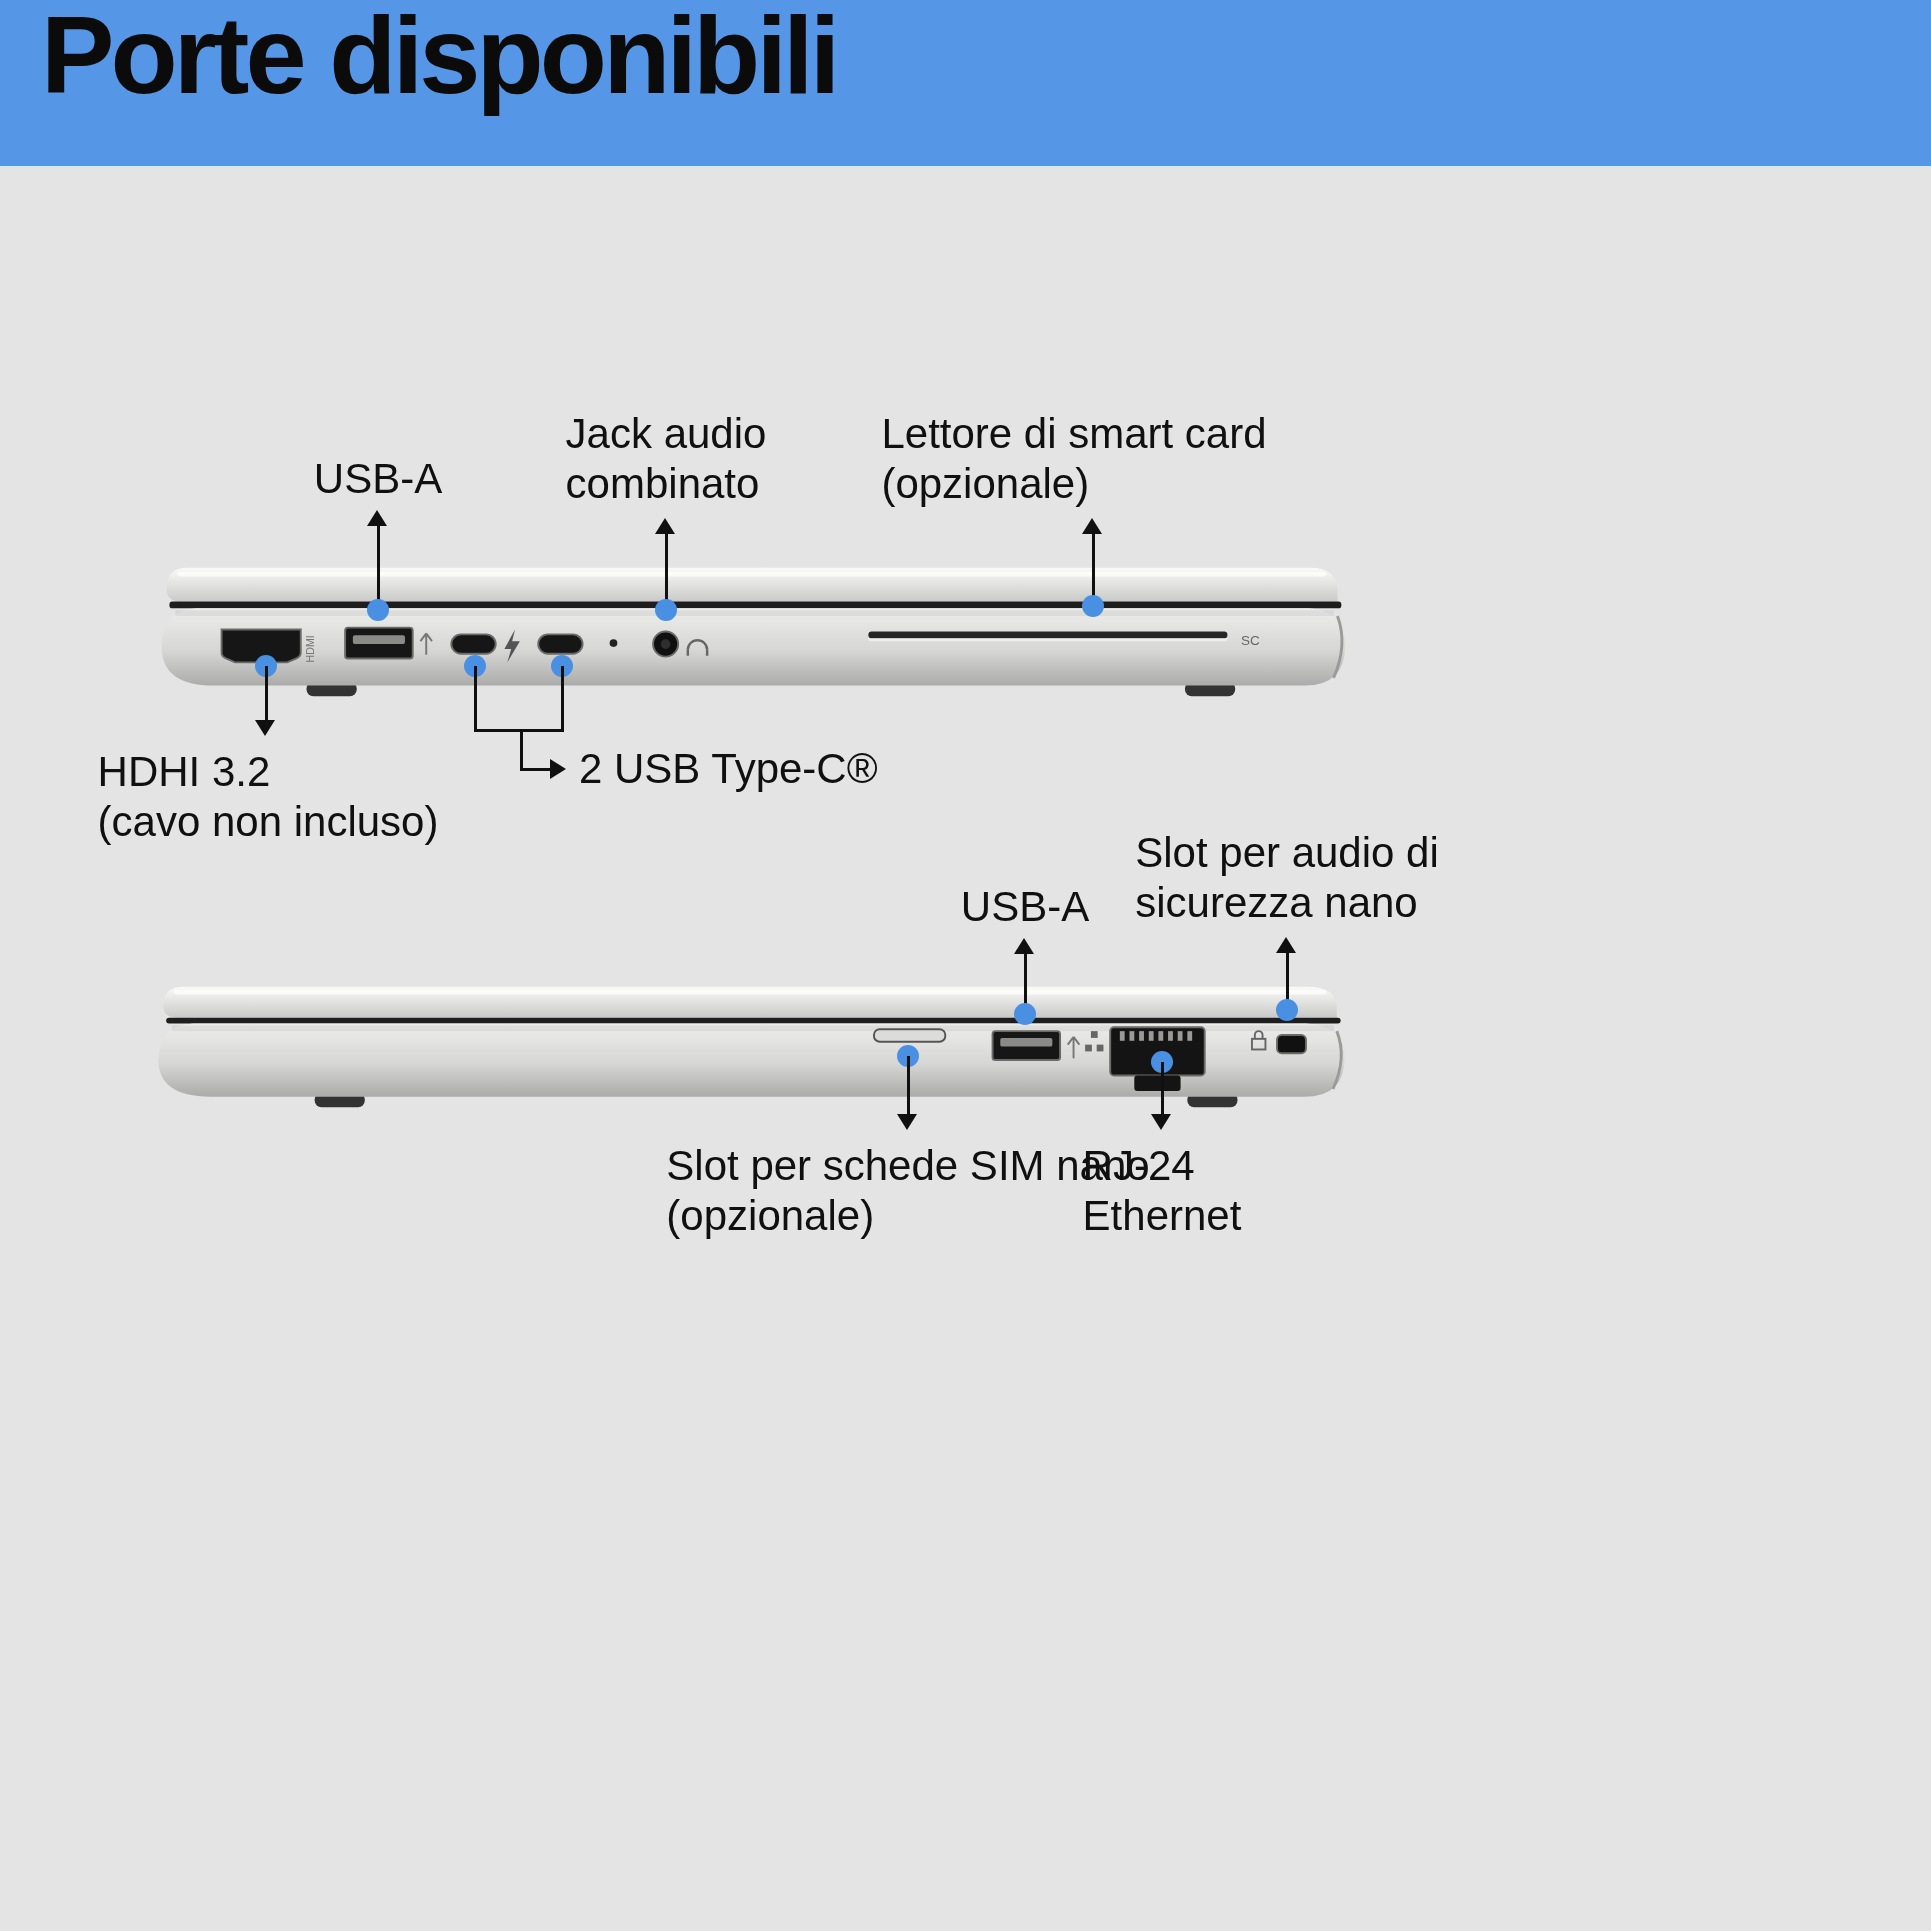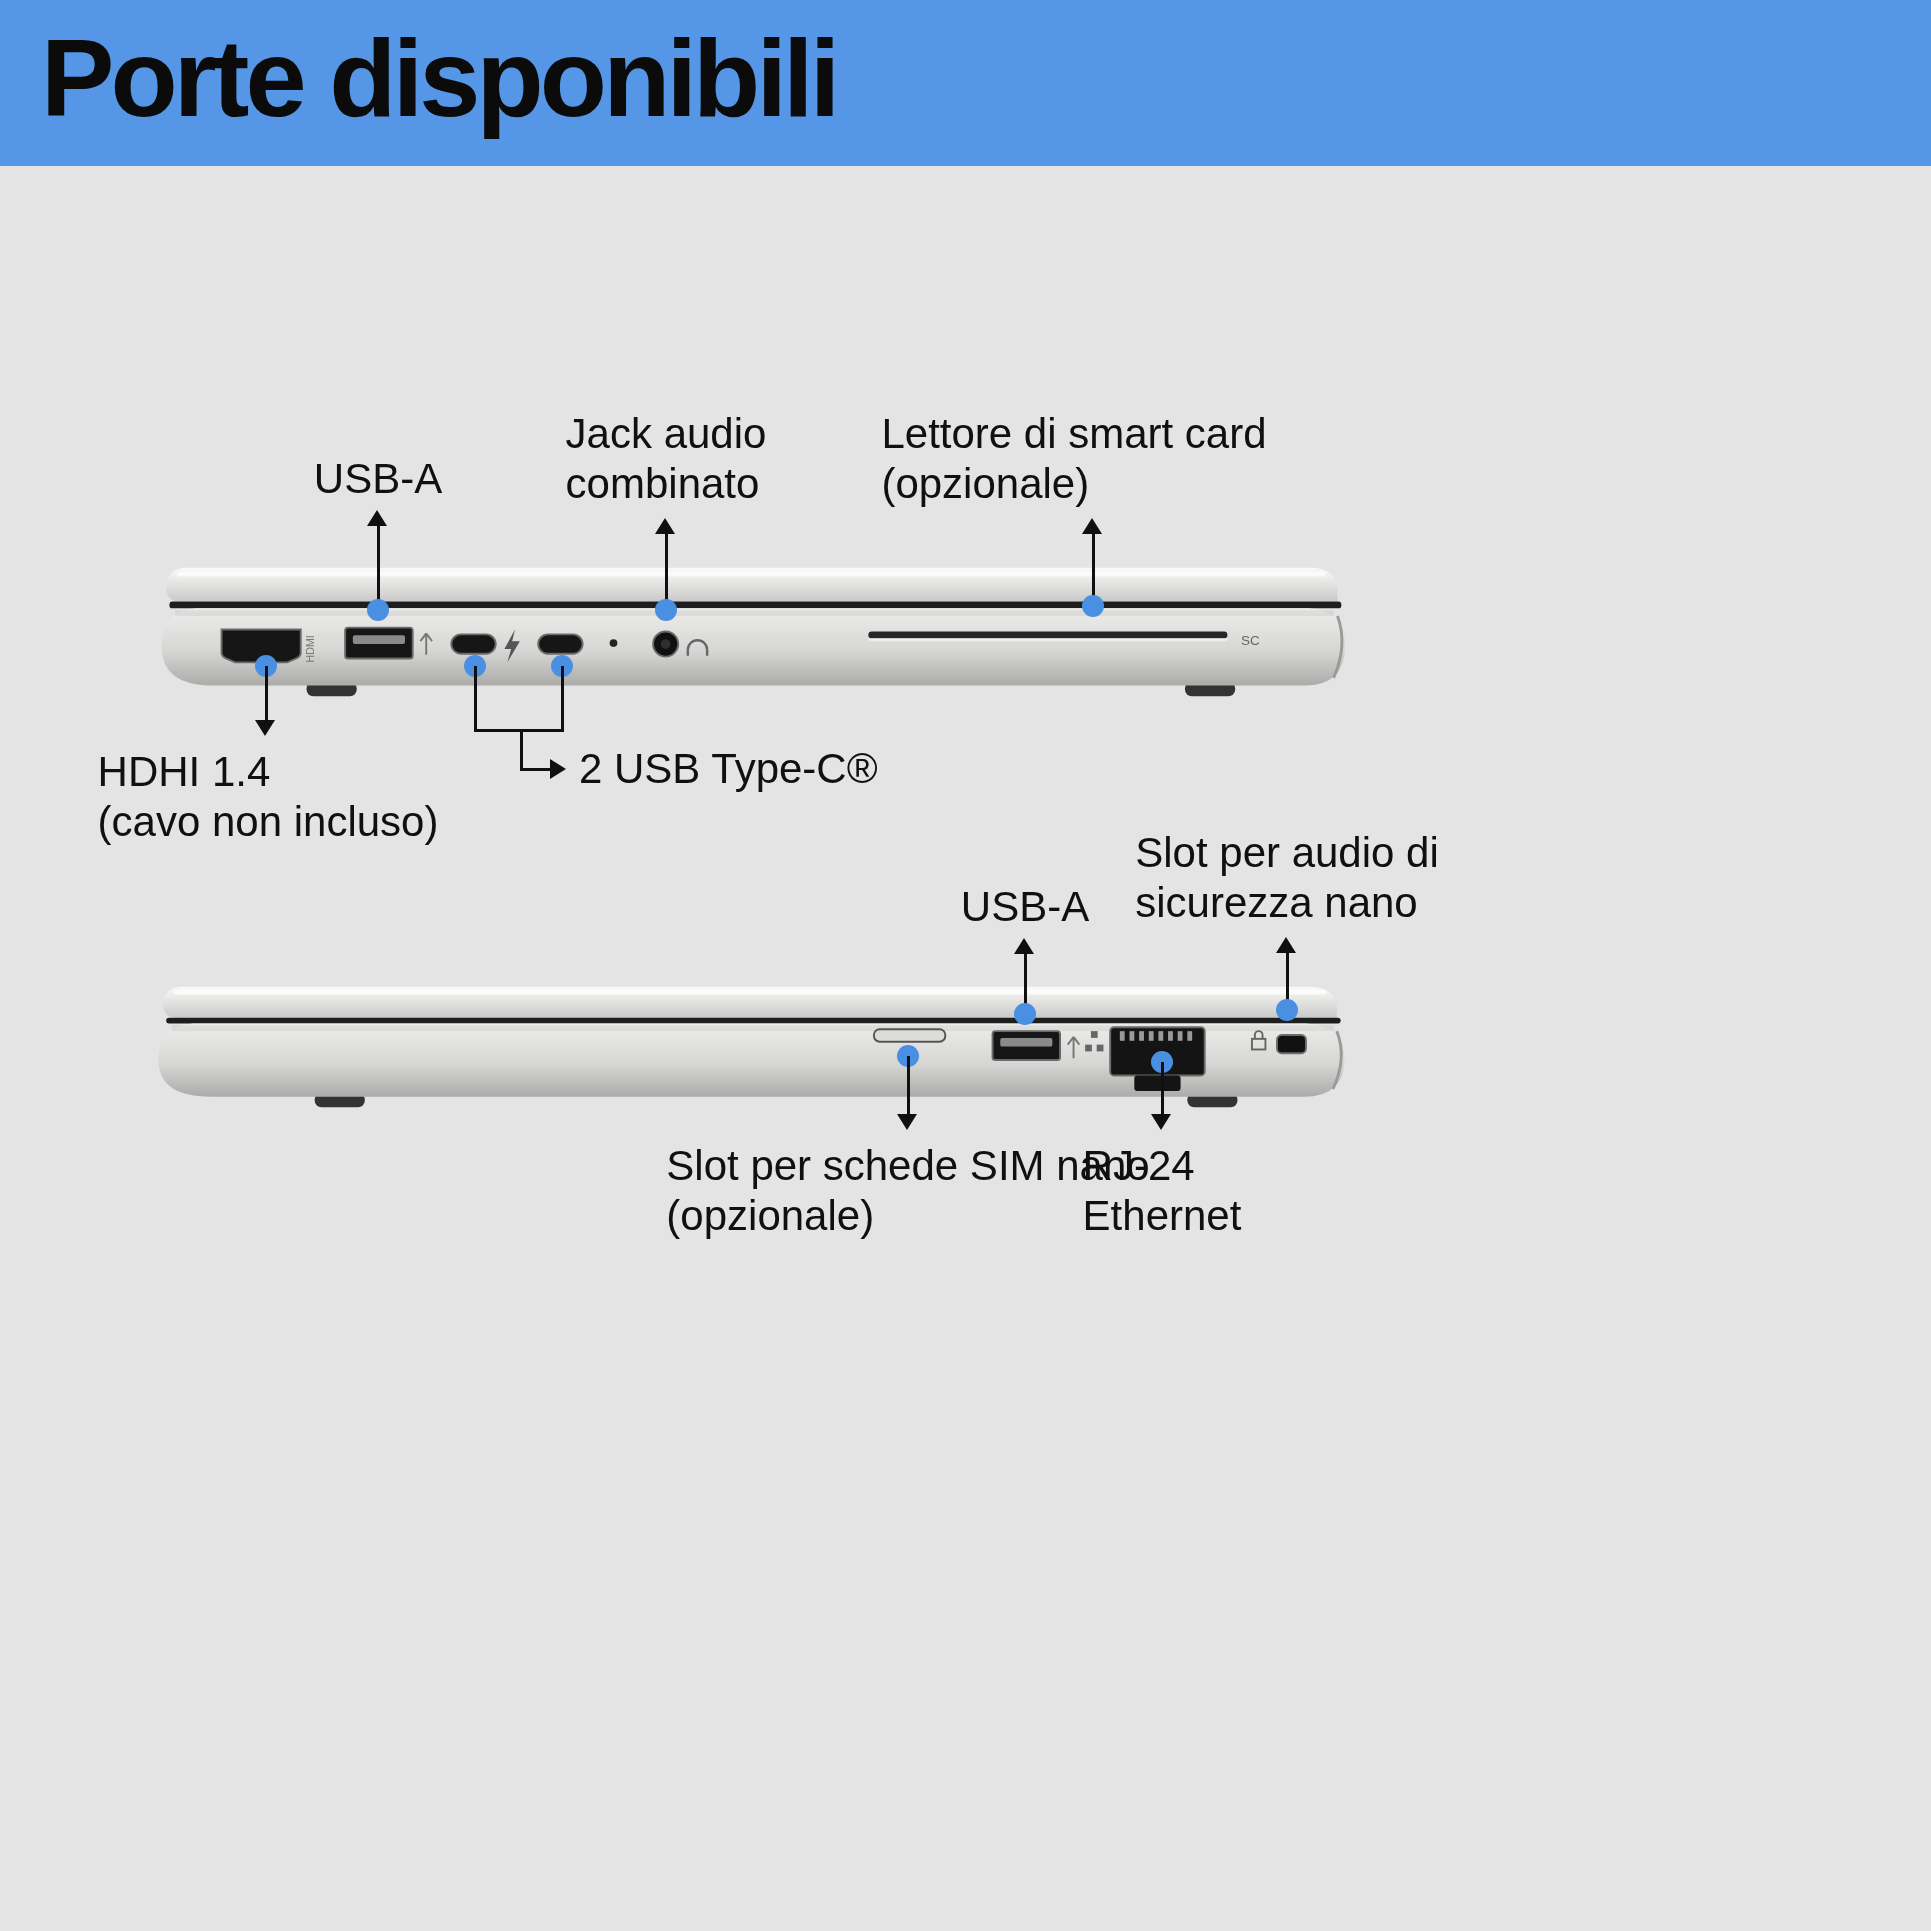--- a/index.html
+++ b/index.html
@@ -20,21 +20,21 @@
     height: 1931px;
     background: var(--body-bg);
     overflow: hidden;
   }
   .banner {
     position: absolute;
     left: 0; top: 0;
     width: 1931px; height: 166px;
     background: var(--header-bg);
     display: flex;
-    align-items: center;
+    align-items: flex-start;
   }
   .title {
     margin: 0;
     padding: 0 0 9.7px 41px;
     font-size: 110px;
     font-weight: 600;
     letter-spacing: -3.9px;
     line-height: 1;
     color: #0b0b0b;
   }
@@ -167,21 +167,21 @@
 (opzionale)</div>
     <div class="tri tri--up" style="left:1093px; top:518px"></div>
     <div class="vline" style="left:1093px; top:532px; height:74px"></div>
     <div class="dot" style="left:1093px; top:606px"></div>
   </div>
 
   <div>
     <div class="dot" style="left:266px; top:666px"></div>
     <div class="vline" style="left:266px; top:666px; height:54px"></div>
     <div class="tri tri--down" style="left:266px; top:720px"></div>
-    <div class="label" style="left:268px; top:747px">HDHI 1.4
+    <div class="label" style="left:268px; top:747px">HDHI 3.2
 (cavo non incluso)</div>
   </div>
 
   <div>
     <div class="dot" style="left:475px; top:666px"></div>
     <div class="dot" style="left:562px; top:666px"></div>
     <div class="vline" style="left:475px; top:666px; height:66px"></div>
     <div class="vline" style="left:562px; top:666px; height:66px"></div>
     <div class="hline" style="left:474px; top:729px; width:90px"></div>
     <div class="vline" style="left:521px; top:729px; height:42px"></div>

